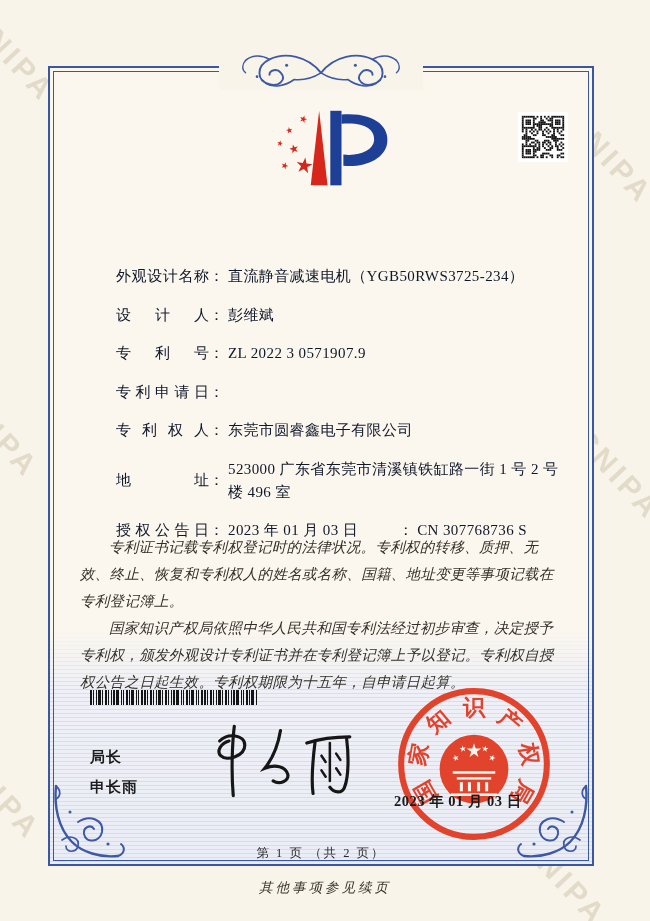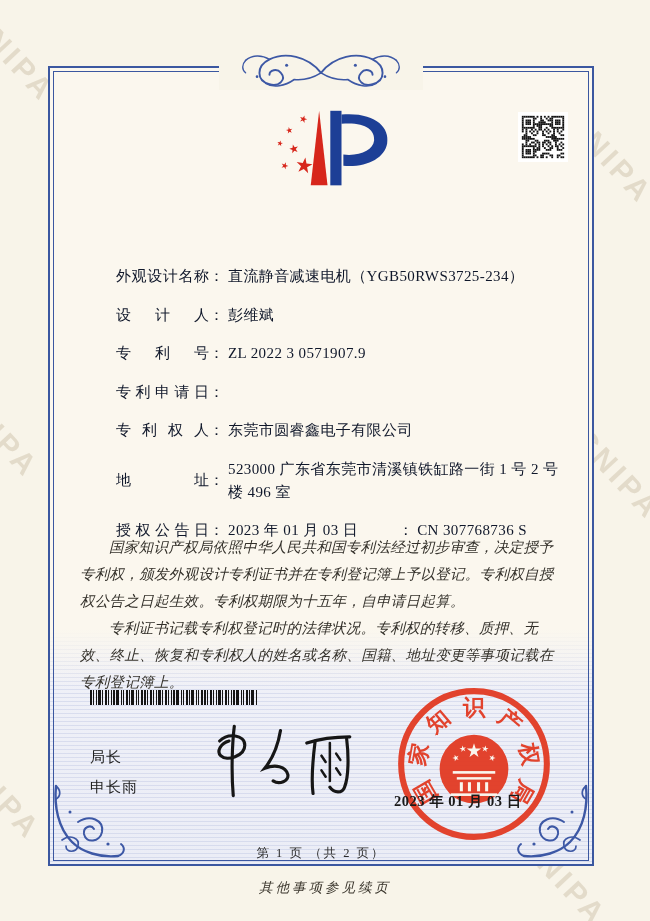--- a/index.html
+++ b/index.html
@@ -63,21 +63,21 @@
   .paragraphs{
     position:absolute;left:30px;right:25px;top:466px;z-index:2;
     font-style:italic;font-size:14.5px;line-height:27px;color:#33302a;
   }
   .paragraphs p{margin:0;text-indent:2em;letter-spacing:0.3px;}
   .barcode{position:absolute;left:40px;top:622px;width:170px;height:15px;display:flex;align-items:stretch;z-index:2;}
   .barcode i{display:block;background:#141414;flex:none;}
   .sig-title,.sig-name{
     position:absolute;left:40px;z-index:2;
     font-family:"Liberation Sans","DejaVu Sans",sans-serif;
-    font-weight:normal;font-size:15px;color:#1d1d1d;letter-spacing:1px;
+    font-weight:bold;font-size:15px;color:#1d1d1d;letter-spacing:1px;
   }
   .sig-title{top:680px;}
   .sig-name{top:710px;}
   .signature{position:absolute;left:148px;top:652px;z-index:2;}
   .seal{position:absolute;left:338px;top:610px;width:172px;height:172px;z-index:2;opacity:0.95;}
   .seal-date{
     position:absolute;left:344px;top:724px;width:170px;z-index:3;
     font-size:14.5px;font-weight:bold;color:#1a1a1a;letter-spacing:0.5px;
   }
   .footer-page{
@@ -482,22 +482,22 @@
           <span class="field-colon">：</span>
         <span class="field-value">2023 年 01 月 03 日</span>
         <span class="grant-right">
             <span class="field-colon">：</span>
           <span class="field-value">CN 307768736 S</span>
         </span>
       </div>
     </div>
 
     <div class="paragraphs">
+      <p>专利证书记载专利权登记时的法律状况。专利权的转移、质押、无效、终止、恢复和专利权人的姓名或名称、国籍、地址变更等事项记载在专利登记簿上。</p>
       <p>国家知识产权局依照中华人民共和国专利法经过初步审查，决定授予专利权，颁发外观设计专利证书并在专利登记簿上予以登记。专利权自授权公告之日起生效。专利权期限为十五年，自申请日起算。</p>
-      <p>专利证书记载专利权登记时的法律状况。专利权的转移、质押、无效、终止、恢复和专利权人的姓名或名称、国籍、地址变更等事项记载在专利登记簿上。</p>
     </div>
 
     <div class="barcode" id="barcode">
         <i style="width:2px;margin-right:1px"></i>
         <i style="width:1px;margin-right:2px"></i>
         <i style="width:1px;margin-right:1px"></i>
         <i style="width:3px;margin-right:1px"></i>
         <i style="width:1px;margin-right:2px"></i>
         <i style="width:2px;margin-right:1px"></i>
         <i style="width:1px;margin-right:2px"></i>

